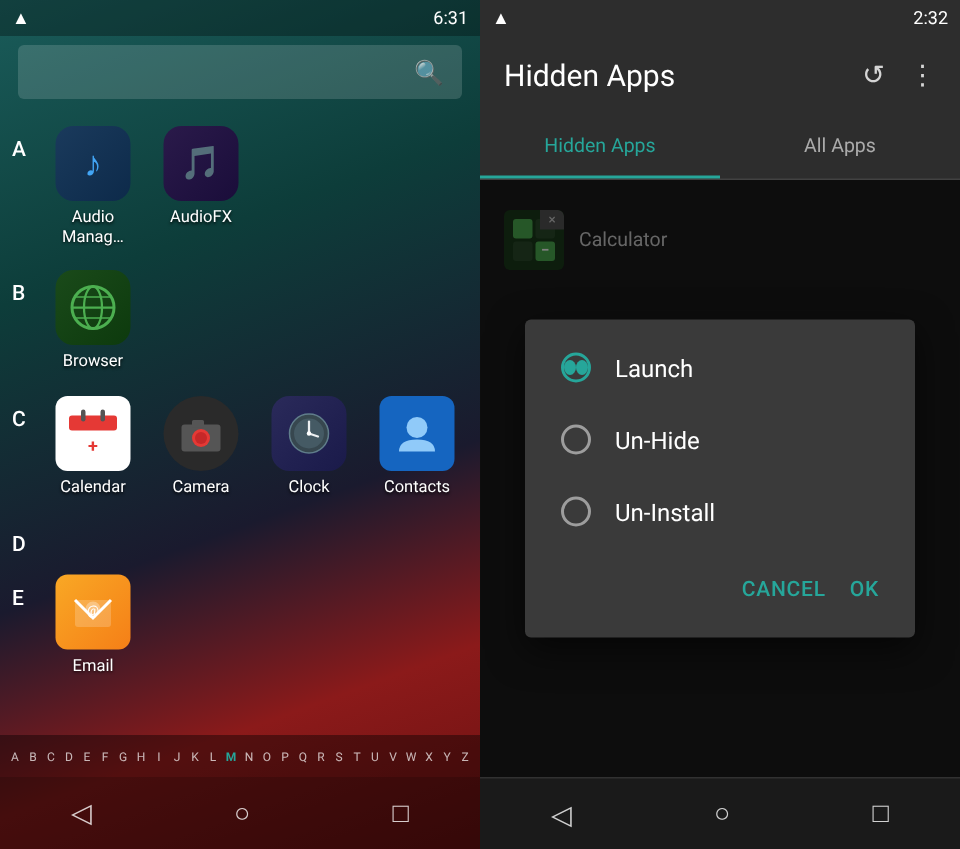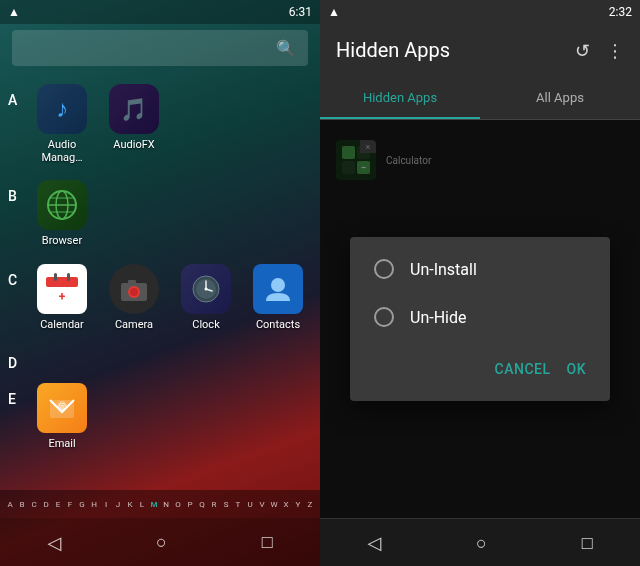--- a/index.html
+++ b/index.html
@@ -228,21 +228,21 @@
 
     .hidden-app-row {
       display: flex;
       align-items: center;
       gap: 10px;
       padding: 8px 4px;
     }
 
     .app-name-right {
       color: #ccc;
-      font-size: 10px;
+      font-size: 13px;
     }
 
     
     .dialog-overlay {
       position: absolute;
       top: 0;
       left: 0;
       right: 0;
       bottom: 0;
       background: rgba(0,0,0,0.5);
@@ -532,29 +532,35 @@
         <div style="background:#4CAF50;border-radius:2px;display:flex;align-items:center;justify-content:center;">
           <span style="color:#fff;font-size:10px;font-weight:bold;">−</span>
         </div>
       </div>
       <span class="app-name-right">Calculator</span>
     </div>
 
     <div class="dialog-overlay">
       <div class="dialog">
 
+        <div class="dialog-option">
+          <div class="radio-btn selected">
+            <div style="width:10px;height:10px;border-radius:50%;background:#26a69a;"></div>
+          </div>
+          <span class="dialog-option-text">Launch</span>
+        </div>
+
+        <div class="dialog-option">
+          <div class="radio-btn"></div>
+          <span class="dialog-option-text">Un-Hide</span>
+        </div>
 
         <div class="dialog-option">
           <div class="radio-btn"></div>
           <span class="dialog-option-text">Un-Install</span>
-        </div>
-
-        <div class="dialog-option">
-          <div class="radio-btn"></div>
-          <span class="dialog-option-text">Un-Hide</span>
         </div>
 
         <div class="dialog-actions">
           <span class="dialog-btn">CANCEL</span>
           <span class="dialog-btn">OK</span>
         </div>
 
       </div>
     </div>
 

